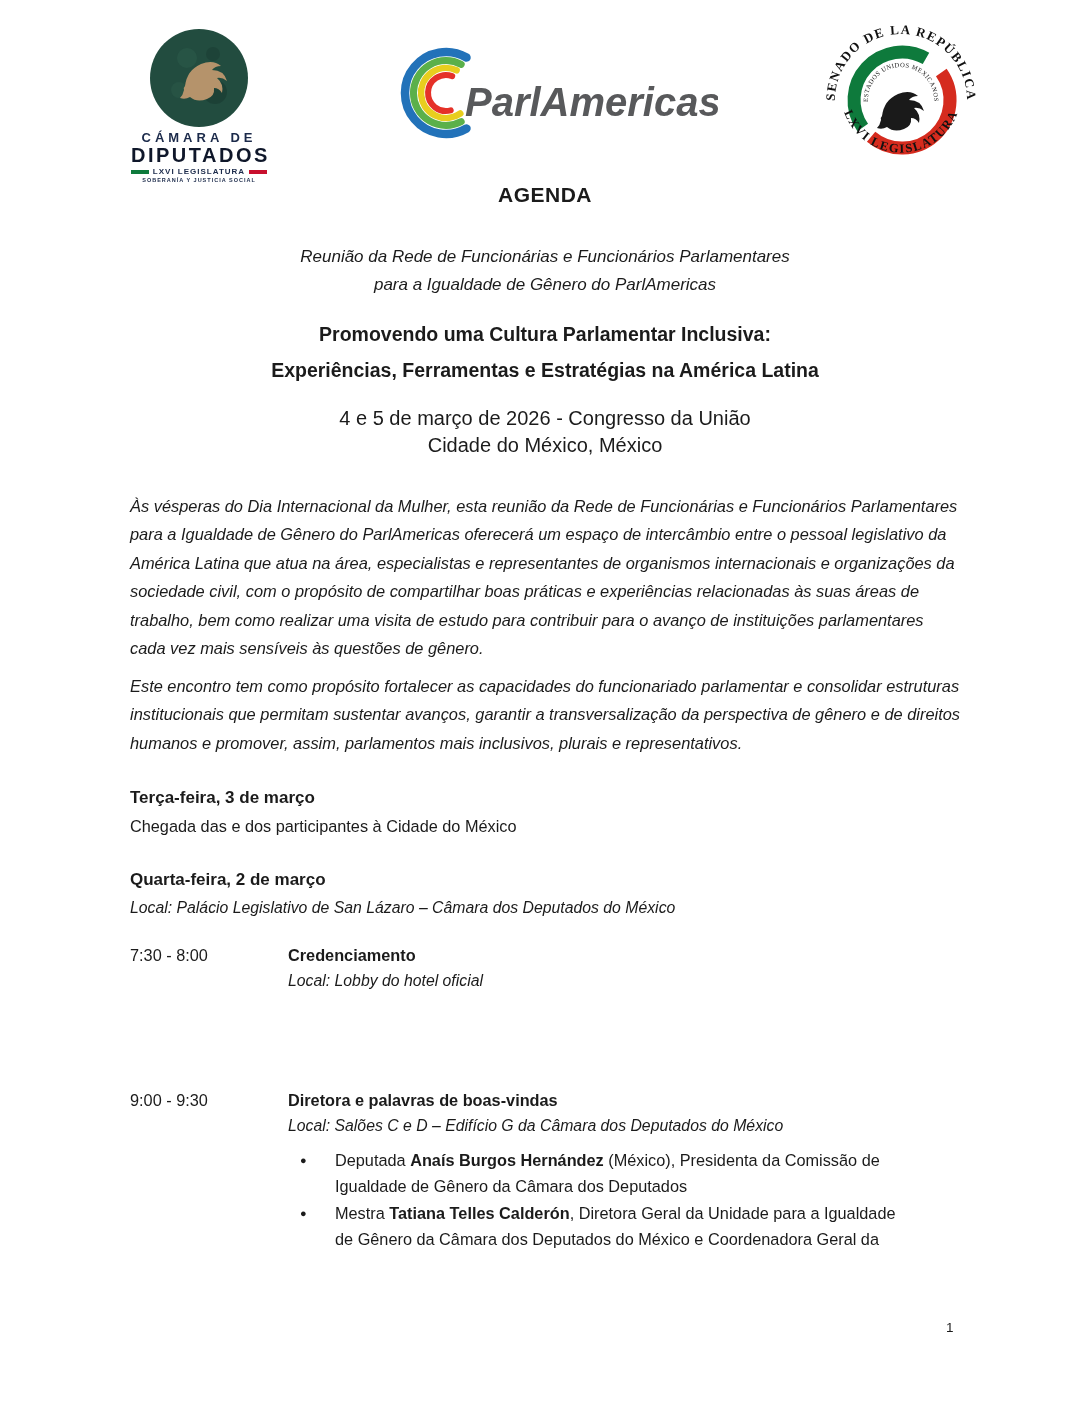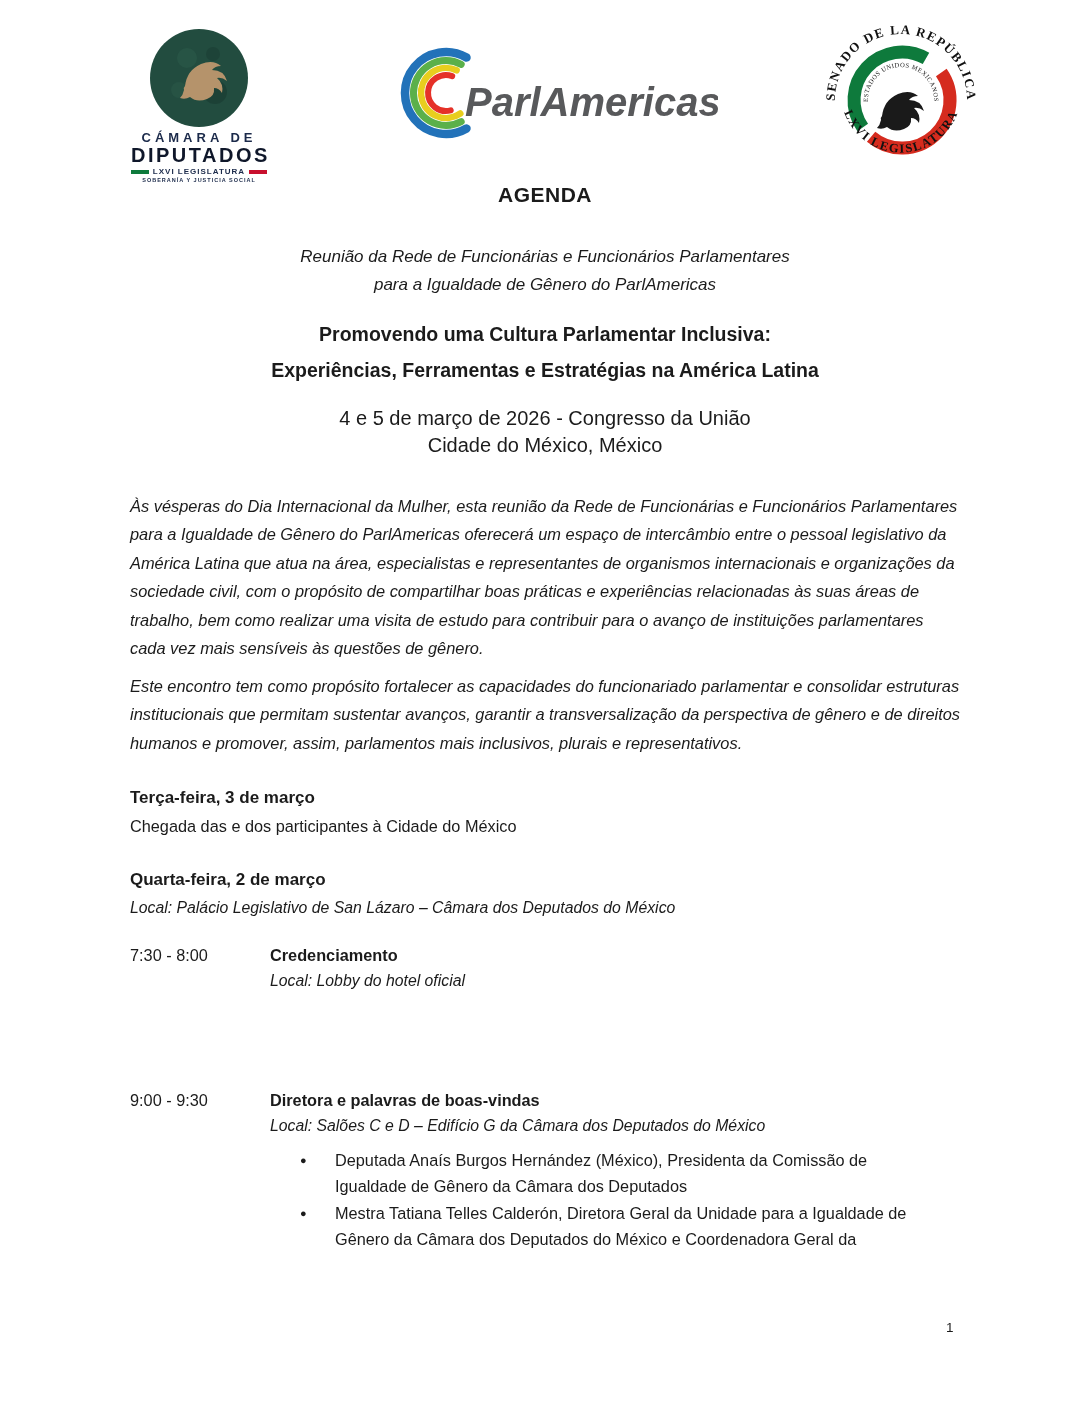--- a/index.html
+++ b/index.html
@@ -21,32 +21,32 @@
   .camara-leg-row .bar{width:22px;height:4px;}
   .bar-green{background:#0e7a3c;}
   .bar-red{background:#c8102e;}
   .camara-line3{font-size:8px;font-weight:bold;letter-spacing:1px;color:#1b2a4a;white-space:nowrap;}
   .camara-line4{font-size:5.5px;font-weight:bold;letter-spacing:1px;color:#1b2a4a;margin-top:1px;white-space:nowrap;}
   #parlamericas-logo{left:398px;top:40px;width:320px;height:106px;}
   #senado-logo{left:822px;top:20px;width:158px;height:158px;}
   
   .blk{position:absolute;left:130px;width:830px;font-size:16.3px;line-height:28px;}
   .centered{text-align:center;}
-  .bold{font-weight:normal;text-align:right;}
+  .bold{font-weight:bold;text-align:right;}
   #agenda-title{top:181px;font-size:21px;font-weight:bold;letter-spacing:.5px;}
   #subtitle{top:243px;font-size:17px;font-style:italic;line-height:28px;}
   #main-title{top:316px;font-size:19.5px;font-weight:bold;line-height:36px;}
   #date-block{top:405px;font-size:20px;line-height:27px;}
   #para1{top:492px;font-style:italic;font-size:16.4px;line-height:28.4px;}
   #para2{top:672px;font-style:italic;font-size:16.4px;line-height:28.4px;}
   #day1-heading{top:784px;font-weight:bold;font-size:17px;}
   #day1-note{top:812px;}
   #day2-heading{top:866px;font-weight:bold;font-size:17px;}
   #day2-location{top:894px;font-style:italic;font-size:15.8px;}
-  .sched-row{position:absolute;left:130px;width:830px;display:flex;font-size:16.3px;line-height:26px;}
+  .sched-row{position:absolute;left:130px;width:830px;display:flex;font-size:16.3px;line-height:26px;justify-content:space-between;}
   .sched-time{width:140px;flex:0 0 140px;}
   .sched-content{flex:1;max-width:672px;}
   .sched-title{font-weight:bold;}
   .sched-loc{font-style:italic;font-size:15.8px;}
   #row1{top:942px;}
   #row2{top:1014px;line-height:27px;}
   #row3{top:1087px;}
   #speakers{position:absolute;left:270px;top:1147px;width:645px;}
   #speakers ul{margin:0;padding:0 0 0 65px;list-style:none;}
   #speakers li{position:relative;width:580px;font-size:16.3px;line-height:26px;margin-bottom:1px;}

